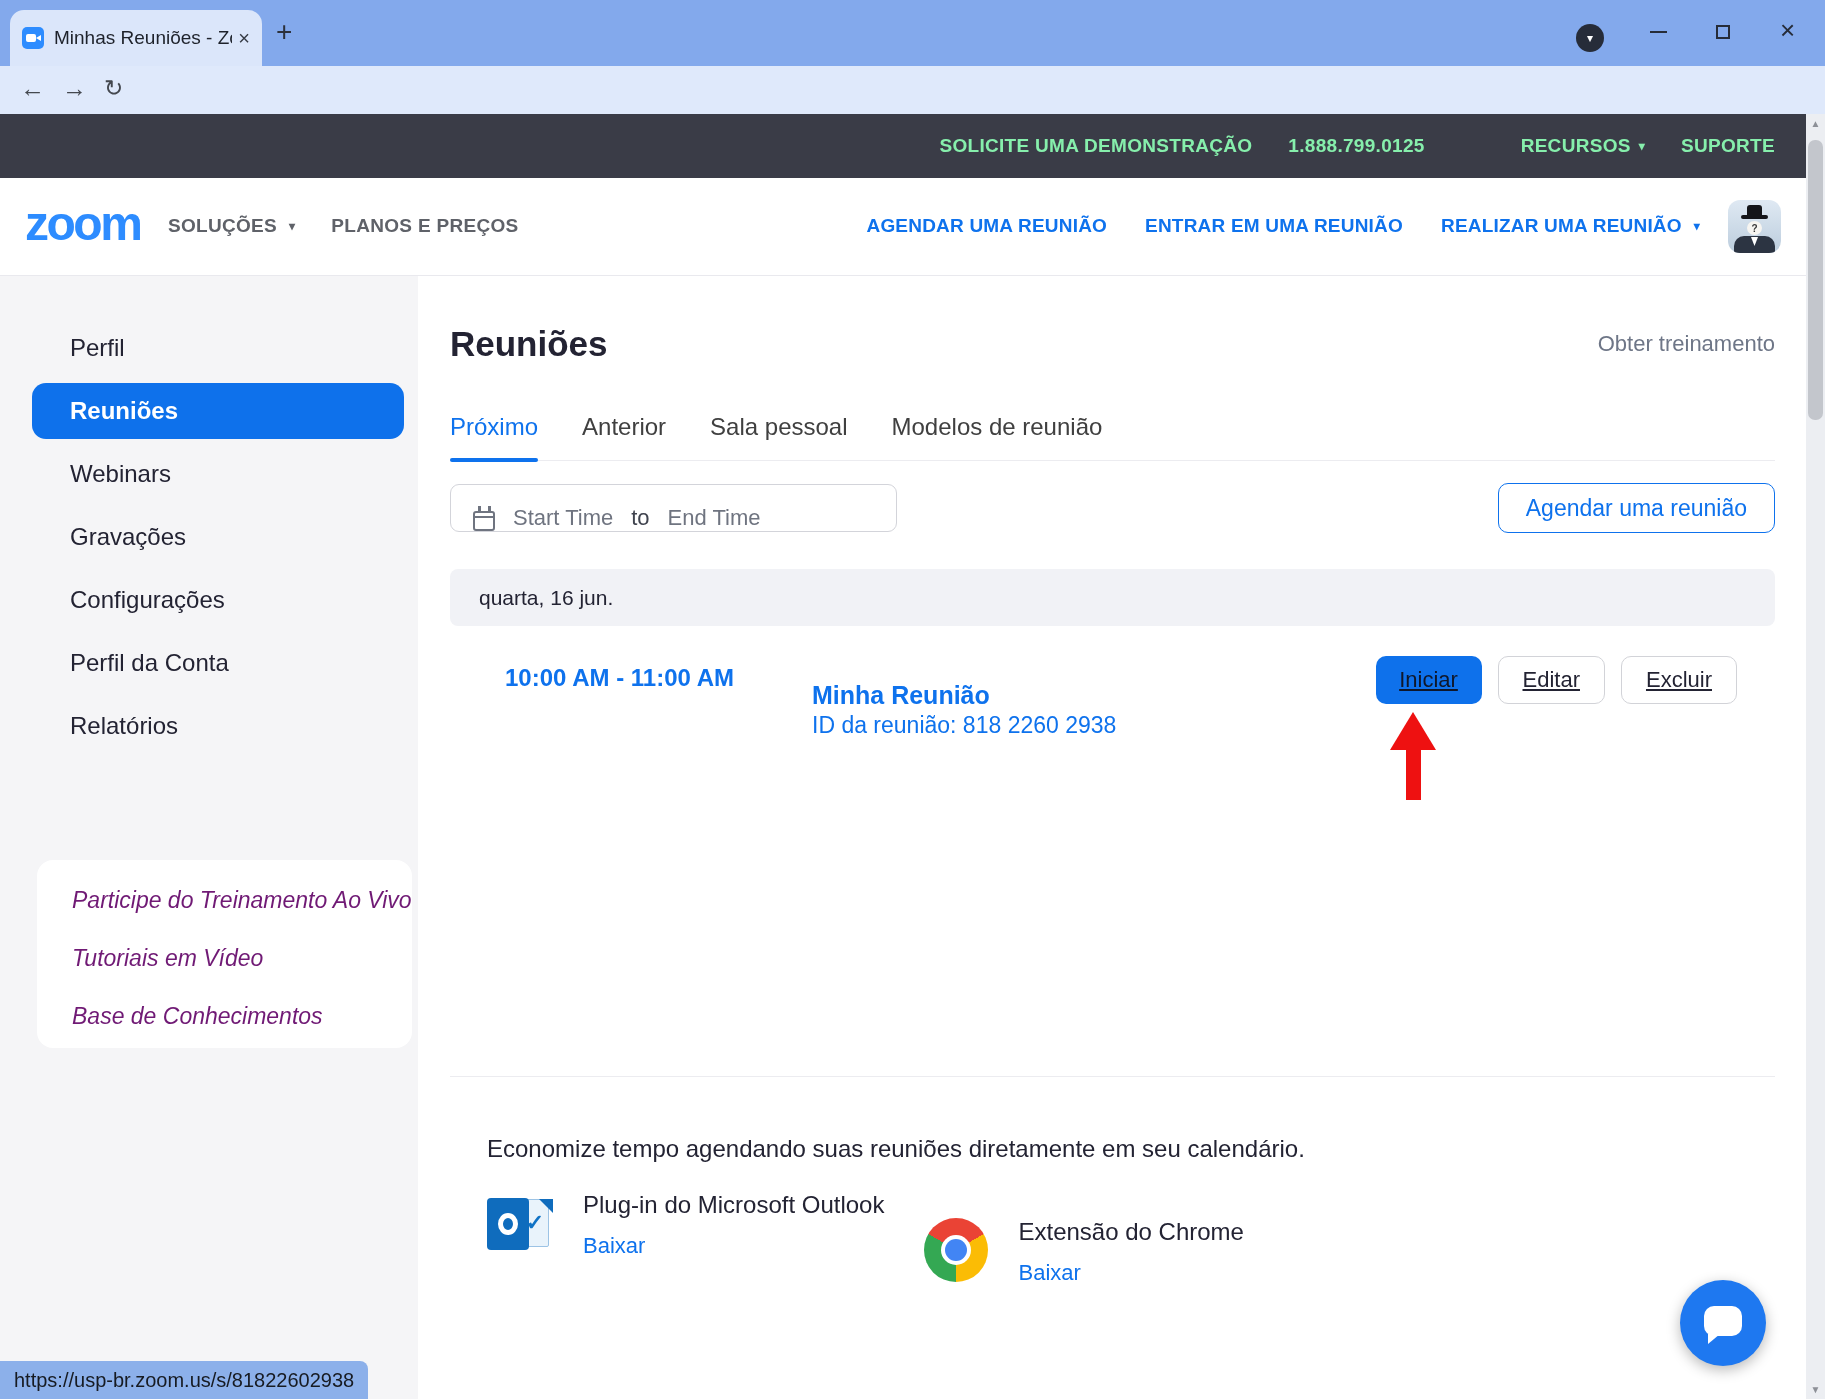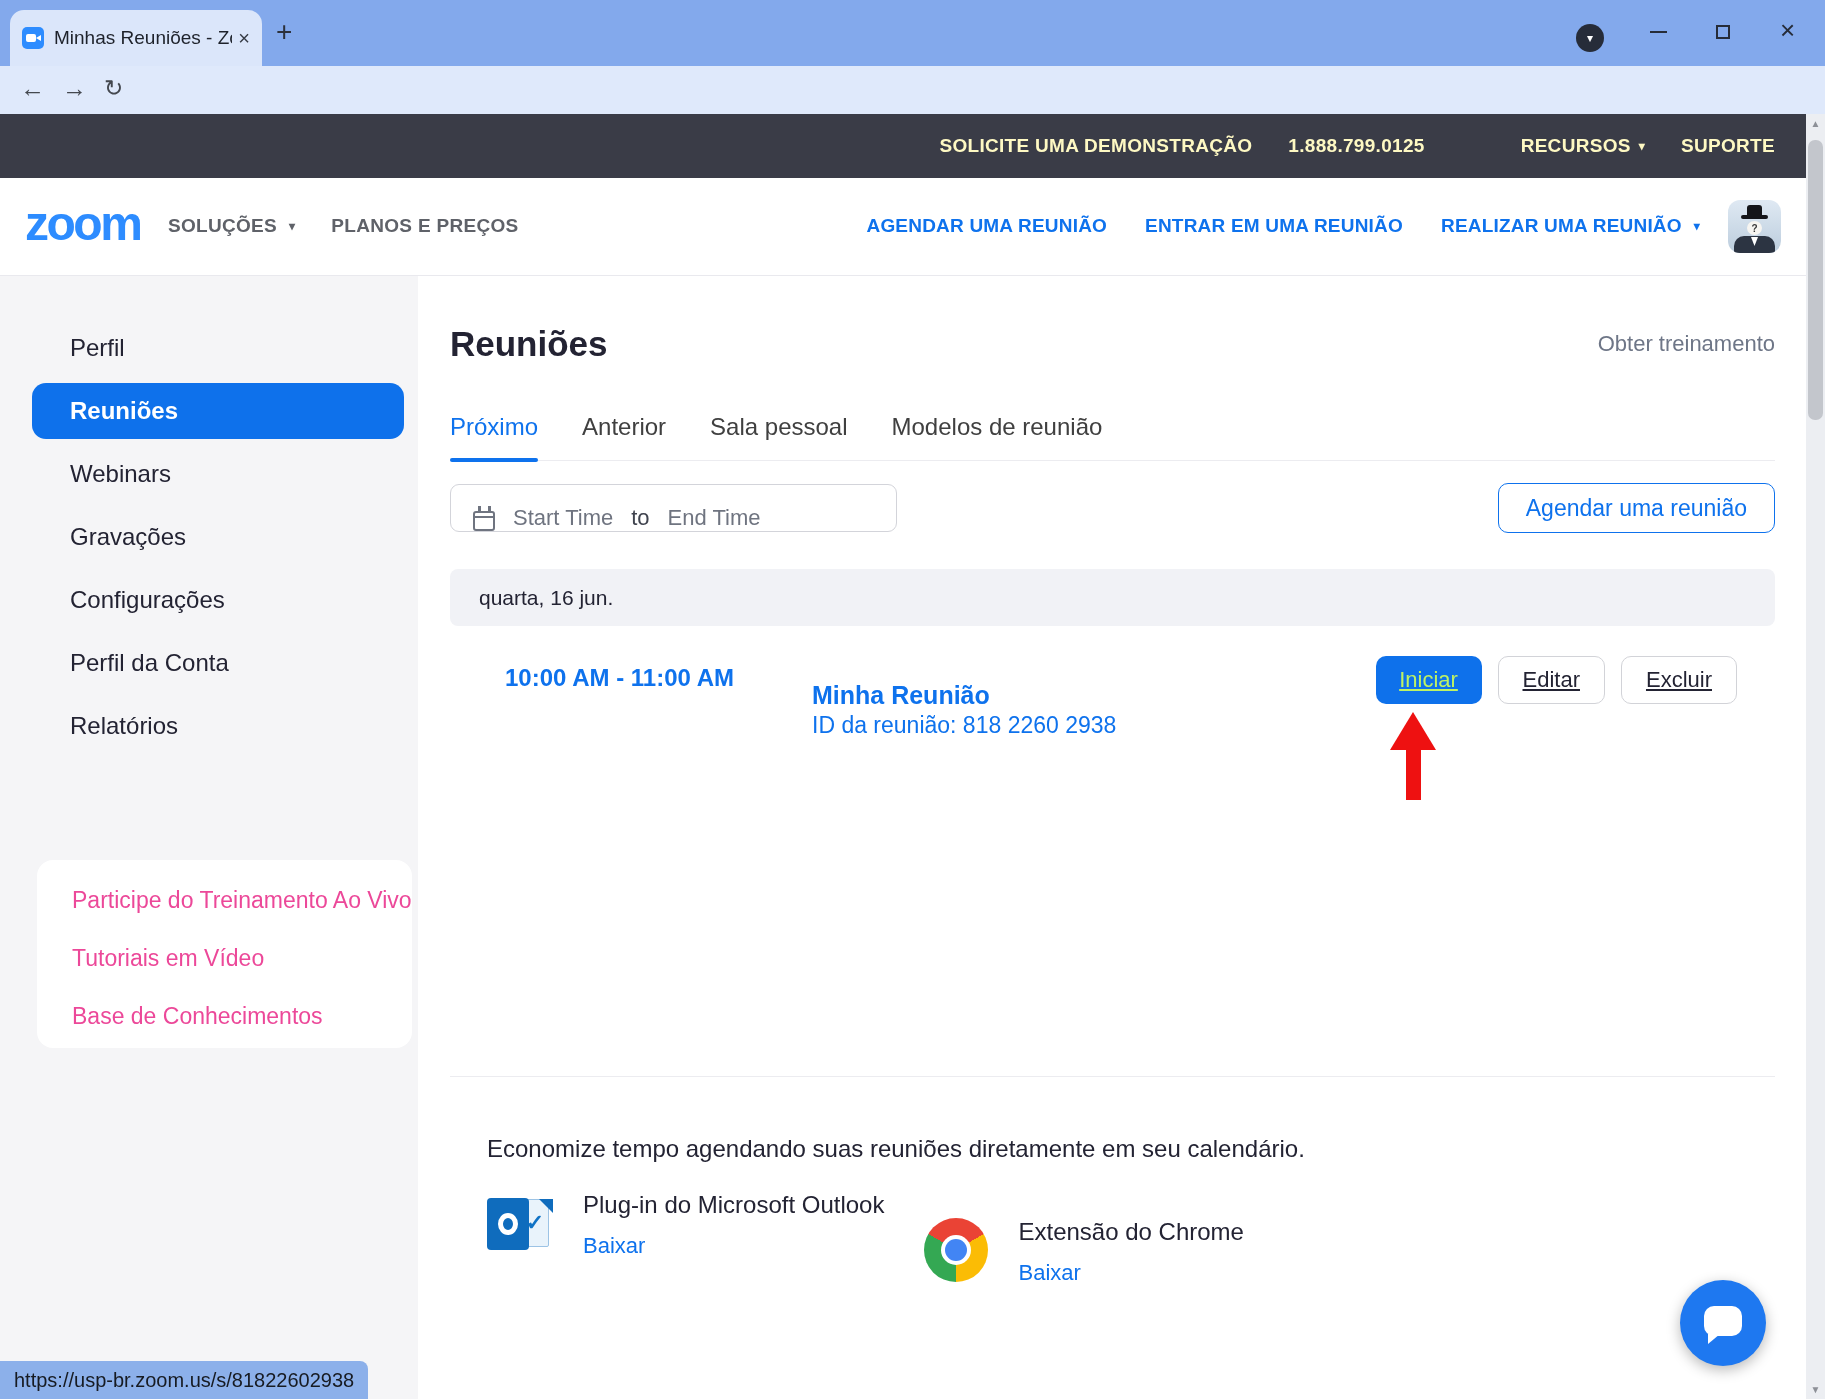--- a/index.html
+++ b/index.html
@@ -37,21 +37,21 @@
             background:#d6e0ec; overflow:hidden; }
   .avatar-sm .hat-c { position:absolute; left:13px; top:3px; width:10px; height:8px; background:#15161a; border-radius:2px 2px 0 0; }
   .avatar-sm .hat-b { position:absolute; left:9px; top:10px; width:18px; height:3px; background:#15161a; border-radius:2px; }
   .avatar-sm .face { position:absolute; left:13px; top:14px; width:10px; height:9px; background:#f5f3ef; border-radius:50%; }
   .avatar-sm .body { position:absolute; left:4px; top:23px; width:28px; height:14px; background:#333a47; border-radius:8px 8px 0 0; }
   .ic-dots { position:absolute; left:1796px; top:76px; font-size:24px; color:#43464d; font-weight:700; }
 
   
   .topbar { position:absolute; left:0; top:114px; width:1806px; height:64px; background:#3a3c47;
             display:flex; align-items:center; justify-content:flex-end; padding-right:31px;
-            color:#fef9c3; font-size:19px; font-weight:600; letter-spacing:.3px; }
+            color:#86efac; font-size:19px; font-weight:600; letter-spacing:.3px; }
   .topbar .tb-item { margin-left:36px; display:flex; align-items:center; gap:8px; }
   .topbar .tb-resources { margin-left:96px; }
   .caret { font-size:12px; line-height:1; }
 
   
   .siteheader { position:absolute; left:0; top:178px; width:1806px; height:98px; background:#fff;
             border-bottom:1px solid #e9e9ee; }
   .logo { position:absolute; left:25px; top:18px; font-size:48px; font-weight:800; letter-spacing:-2.5px; color:#2d8cff; }
   .hnav-left { position:absolute; left:168px; top:37px; display:flex; gap:36px; align-items:center;
             font-size:19px; font-weight:700; color:#5f6269; letter-spacing:.3px; }
@@ -71,21 +71,21 @@
             clip-path:polygon(0 0,100% 0,50% 100%); }
 
   
   .sidebar { position:absolute; left:0; top:276px; width:418px; height:1123px; background:#f5f5f7; }
   .snav { padding-top:40px; }
   .sitem { height:63px; display:flex; align-items:center; padding-left:70px; font-size:24px; color:#232333; }
   .sitem.active { height:56px; margin:4px 14px 3px 32px; padding-left:38px; background:#0e71eb; color:#fff;
             border-radius:14px; font-weight:600; }
   .scard { position:absolute; left:37px; top:584px; width:375px; height:188px; background:#fff; border-radius:16px;
             padding:27px 0 0 35px; display:flex; flex-direction:column; gap:31px; }
-  .scard a { font-size:23px; color:#ec4899; text-decoration:none; }
+  .scard a { font-size:23px; color:#701a75; text-decoration:none;font-style:italic; }
 
   
   .main { position:absolute; left:418px; top:276px; width:1388px; height:1123px; background:#fff;
           padding:0 31px 0 32px; }
   .title-row { margin-top:47px; display:flex; justify-content:space-between; align-items:center; height:42px; }
   .page-title { font-size:35px; color:#232333; font-weight:600; }
   .training { font-size:22px; color:#6e7687; }
   .tabs { margin-top:48px; display:flex; gap:44px; border-bottom:1px solid #ececf0; }
   .tabitem { font-size:24px; color:#404040; padding-bottom:19px; position:relative; }
   .tabitem.active { color:#0e72ed; font-weight:500; }
@@ -103,21 +103,21 @@
   .schedule-btn { height:50px; padding:0 27px; border:1px solid #0e72ed; border-radius:10px; background:#fff;
             color:#0e72ed; font-size:23px; display:flex; align-items:center; }
   .datestrip { margin-top:36px; height:57px; background:#f1f2f6; border-radius:8px; display:flex;
             align-items:center; padding-left:29px; font-size:21px; color:#232333; }
   .meeting { margin-top:28px; position:relative; height:100px; }
   .mtime { position:absolute; left:55px; top:10px; font-size:24px; font-weight:600; color:#0e72ed; }
   .mtitle { position:absolute; left:362px; top:7px; font-size:25px; font-weight:600; color:#0e72ed; }
   .mid { position:absolute; left:362px; top:58px; font-size:23px; color:#0e72ed; }
   .mbtns { position:absolute; right:38px; top:2px; display:flex; gap:16px; }
   .btn { height:48px; border-radius:10px; display:flex; align-items:center; justify-content:center; font-size:22px;text-decoration:underline; }
-  .btn-start { width:106px; background:#0e71eb; color:#bef264; text-decoration:underline; font-weight:500; border:none; }
+  .btn-start { width:106px; background:#0e71eb; color:#0f172a; text-decoration:underline; font-weight:500; border:none; }
   .btn-plain { padding:0 24px; background:#fff; border:1px solid #d2d3d8; color:#232333; }
   .divider { margin-top:322px; border-top:1px solid #ececf0; }
   .savetime { margin-top:58px; padding-left:37px; font-size:24px; color:#232333; }
   .plugins { margin-top:28px; display:flex; align-items:flex-start; padding-left:37px; }
   .pgroup { display:flex; align-items:flex-start; }
   .pgroup.second { margin-left:40px;margin-top:27px; }
   .ptext { margin-left:30px; }
   .ptitle { font-size:24px; color:#232333; }
   .pdl { margin-top:14px; font-size:22px; color:#0e72ed; }
 

